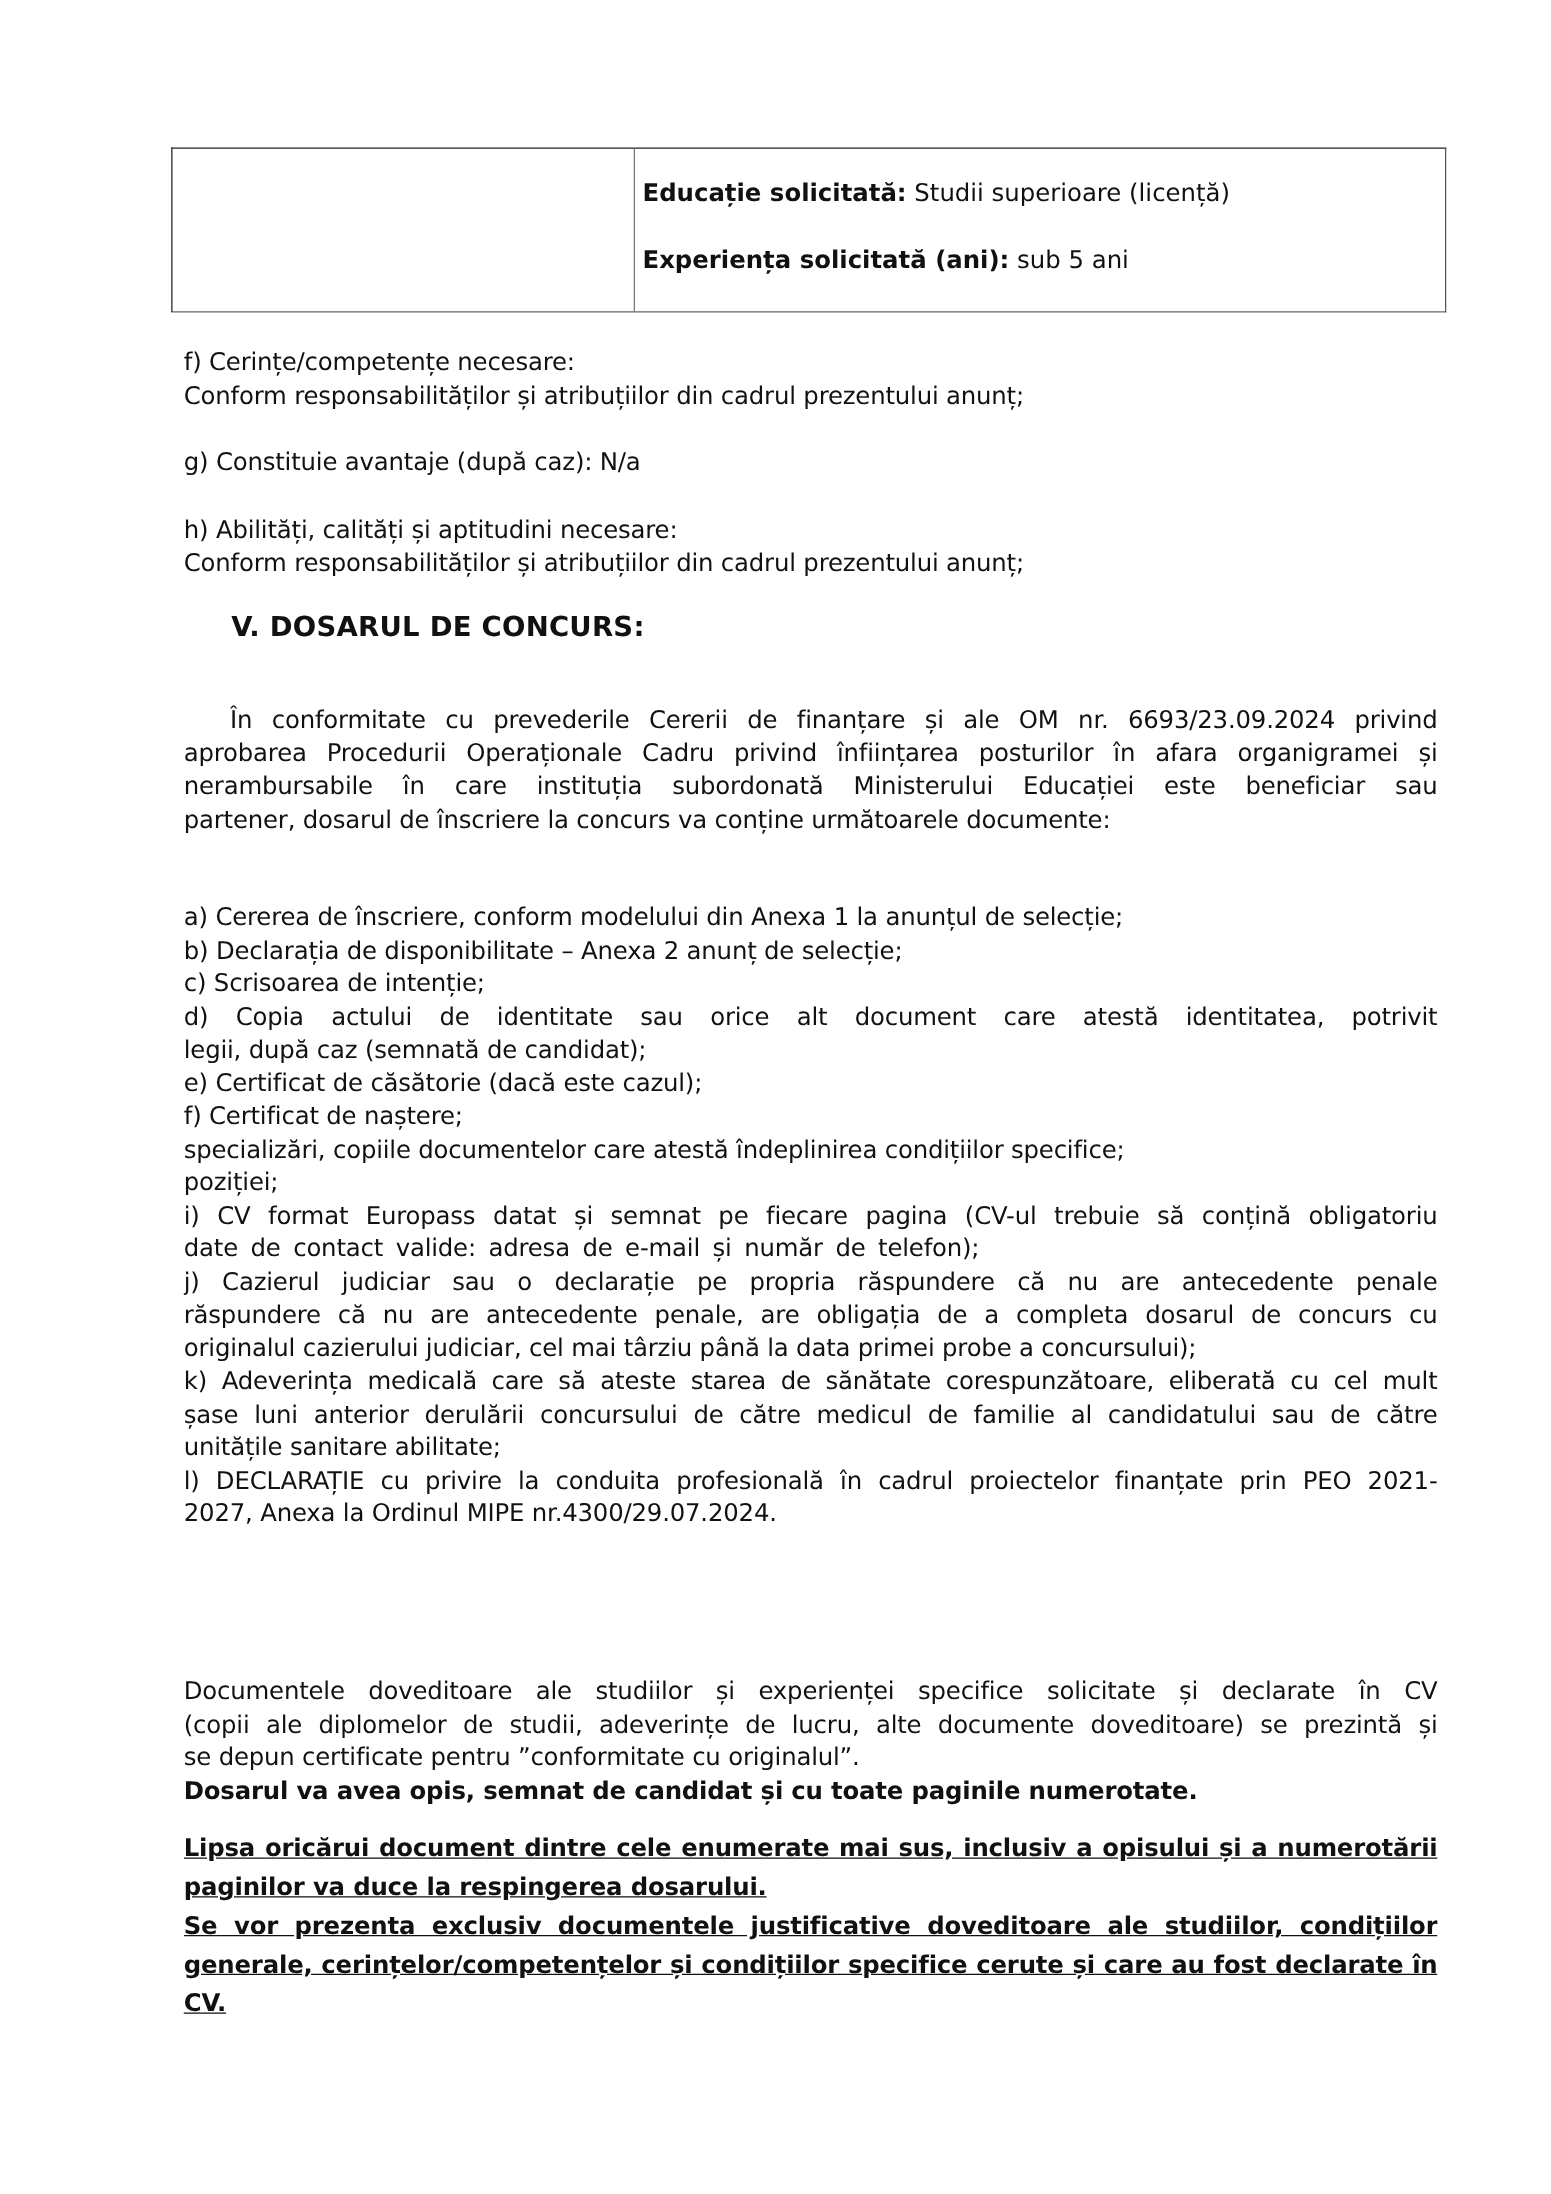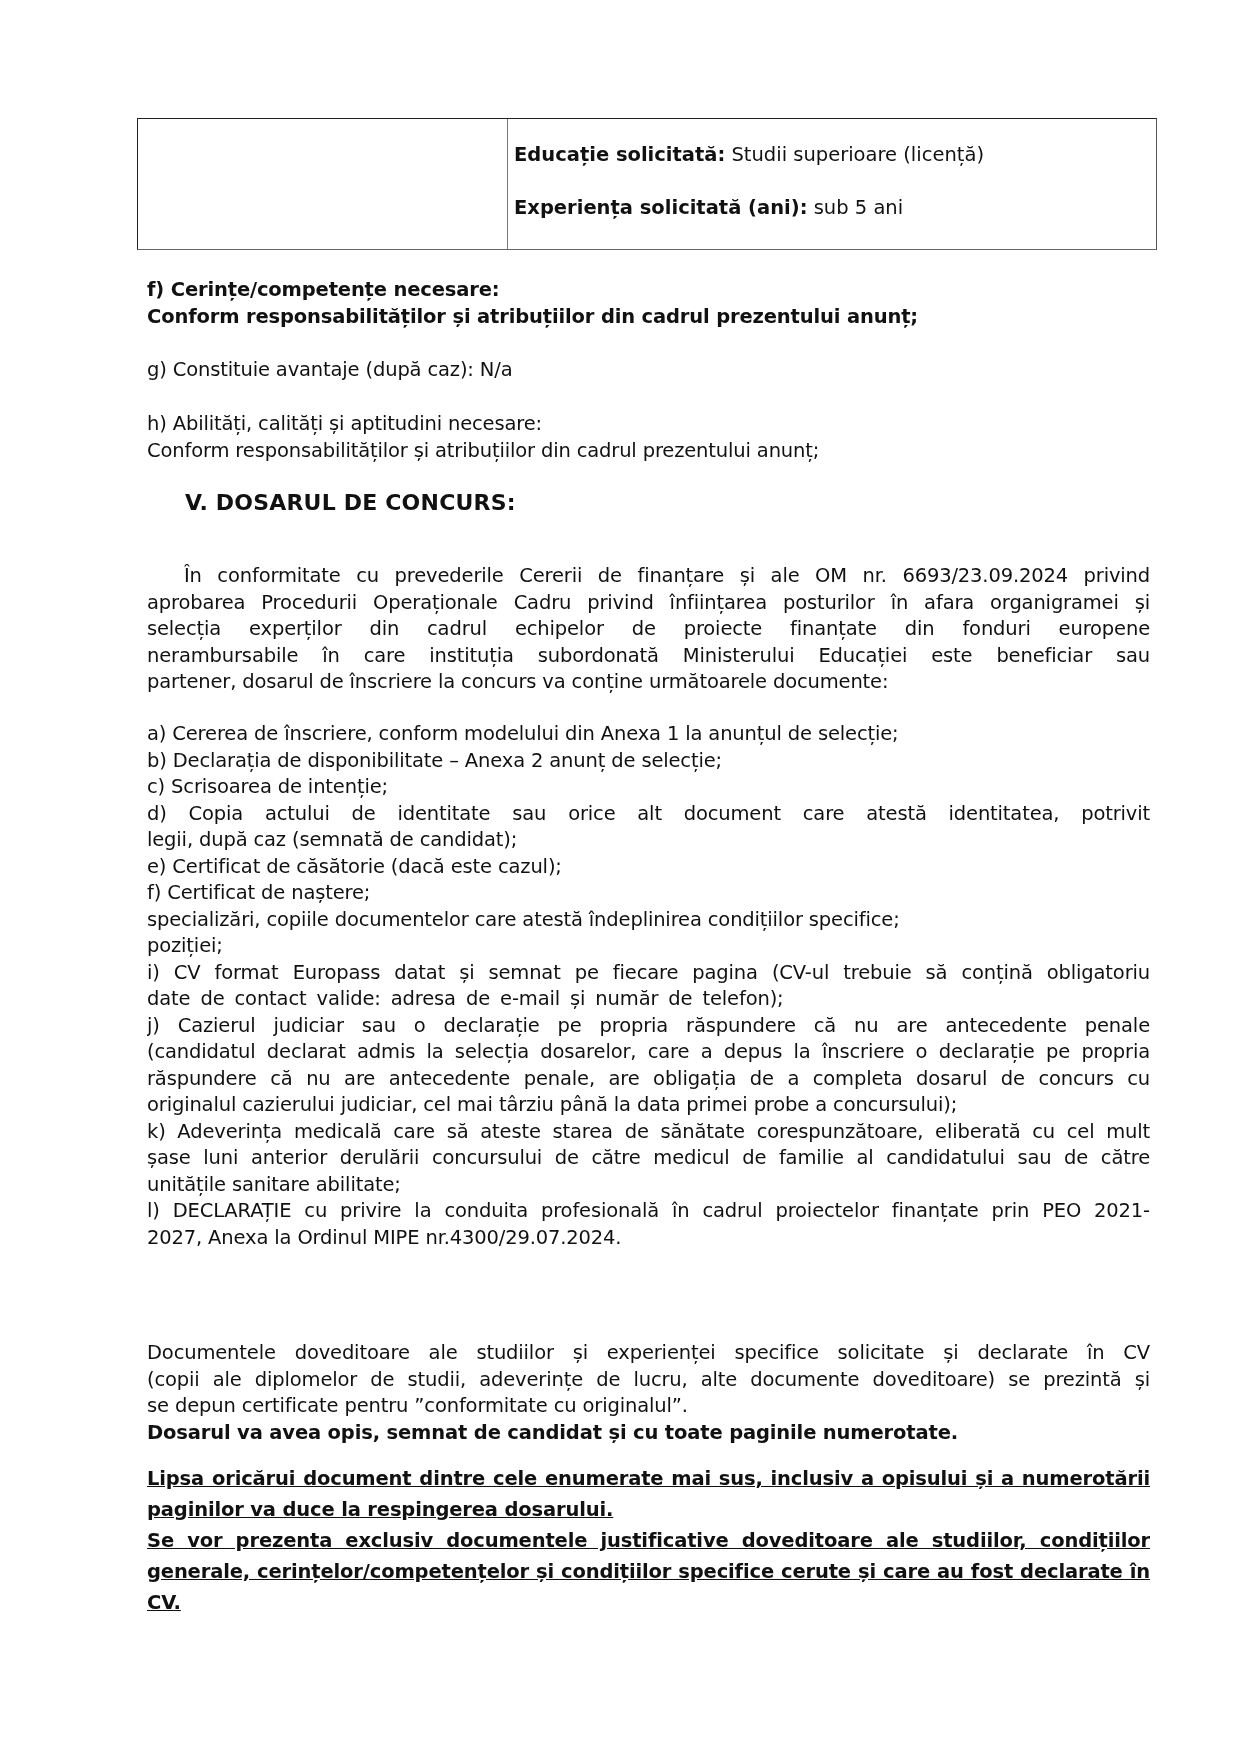--- a/index.html
+++ b/index.html
@@ -28,56 +28,54 @@
     <div class="c1"></div>
     <div class="c2"></div>
   </div>
   <div class="row" style="position:absolute; left:514px; top:143px; font-size:19.5px;">
     <span class="b">Educație solicitată:</span><span> Studii superioare (licență)</span>
   </div>
   <div class="row" style="position:absolute; left:514px; top:196px; font-size:19.5px;">
     <span class="b">Experiența solicitată (ani):</span><span> sub 5 ani</span>
   </div>
 
-  <div class="txt" style="top:277px;font-weight:bold;">
+  <div class="txt" style="top:277px;">
     <span class="line">f)  Cerințe/competențe necesare:</span>
     <span class="line">Conform responsabilităților și atribuțiilor din cadrul prezentului anunț;</span>
   </div>
   <div class="txt" style="top:357px;">
     <span class="line">g)  Constituie avantaje (după caz): N/a</span>
   </div>
   <div class="txt" style="top:411px;">
     <span class="line">h)   Abilități, calități și aptitudini necesare:</span>
     <span class="line">Conform responsabilităților și atribuțiilor din cadrul prezentului anunț;</span>
   </div>
 
   <div class="heading" style="top:490px;">V.  DOSARUL DE CONCURS:</div>
 
   <div class="txt" style="top:563px;">
     <span class="jline" style="padding-left:37px; box-sizing:border-box;">În conformitate cu prevederile Cererii de finanțare și ale OM nr. 6693/23.09.2024 privind</span>
     <span class="jline">aprobarea Procedurii Operaționale Cadru privind înființarea posturilor în afara organigramei și</span>
-    <span class="jline">selecția experților din cadrul echipelor de proiecte finanțate din fonduri europene</span>
     <span class="jline">nerambursabile în care instituția subordonată Ministerului Educației este beneficiar sau</span>
     <span class="line">partener, dosarul de  înscriere la concurs va conține următoarele documente:</span>
   </div>
 
   <div class="txt" style="top:721px;">
     <span class="line">a)  Cererea de înscriere, conform modelului din Anexa 1 la anunțul de selecție;</span>
     <span class="line">b)  Declarația de disponibilitate – Anexa 2 anunț de selecție;</span>
     <span class="line">c)  Scrisoarea de intenție;</span>
     <span class="jline">d) Copia actului de identitate sau orice alt document care atestă identitatea, potrivit</span>
     <span class="line">legii, după caz (semnată de candidat);</span>
     <span class="line">e) Certificat de căsătorie (dacă este cazul);</span>
     <span class="line">f) Certificat de naștere;</span>
     <span class="line">specializări, copiile documentelor care atestă îndeplinirea condițiilor specifice;</span>
     <span class="line">poziției;</span>
     <span class="jline">i)  CV format Europass datat și semnat pe fiecare pagina (CV-ul  trebuie  să conțină obligatoriu</span>
     <span class="line" style="word-spacing:4px;">date de contact valide: adresa de e-mail și număr de telefon);</span>
     <span class="jline">j) Cazierul judiciar sau o declarație pe propria răspundere că nu are antecedente penale</span>
-    <span class="jline">(candidatul declarat admis la selecția dosarelor, care a depus la înscriere o declarație pe propria</span>
     <span class="jline">răspundere că nu are antecedente  penale, are obligația de a completa dosarul de concurs cu</span>
     <span class="line">originalul cazierului judiciar, cel mai târziu până la data primei probe a concursului);</span>
     <span class="jline">k) Adeverința medicală care să ateste starea de sănătate corespunzătoare, eliberată cu cel mult</span>
     <span class="jline">șase luni anterior  derulării concursului de către medicul de familie al candidatului sau de către</span>
     <span class="line">unitățile sanitare abilitate;</span>
     <span class="jline">l) DECLARAȚIE cu privire la conduita profesională în cadrul proiectelor finanțate prin PEO 2021-</span>
     <span class="line">2027, Anexa la Ordinul MIPE nr.4300/29.07.2024.</span>
   </div>
 
   <div class="txt" style="top:1340px;">

